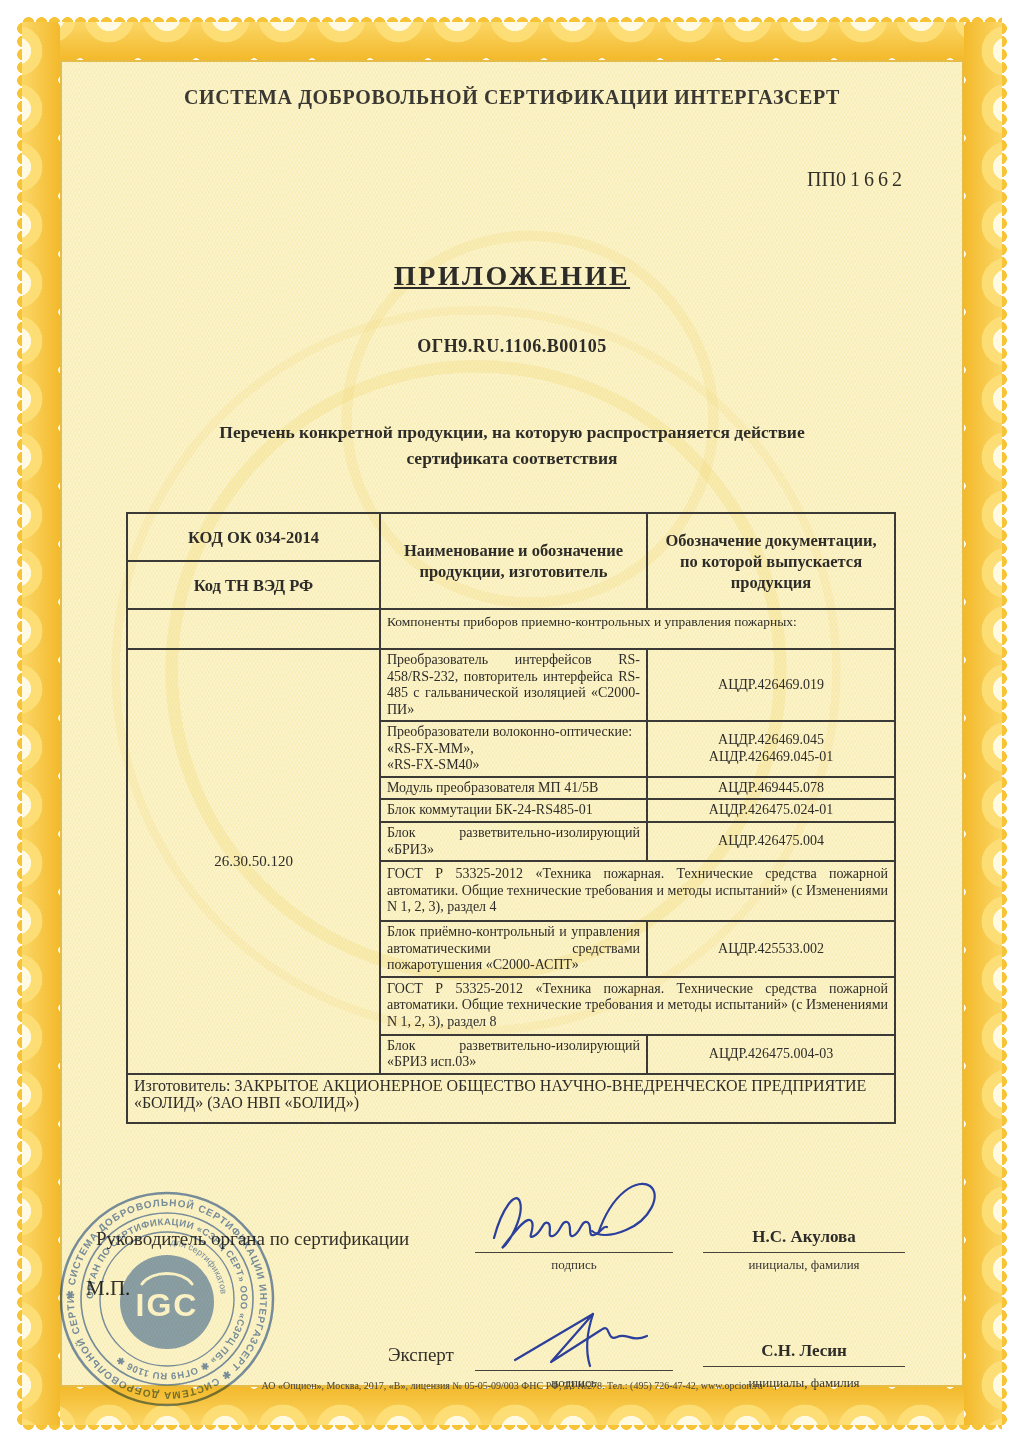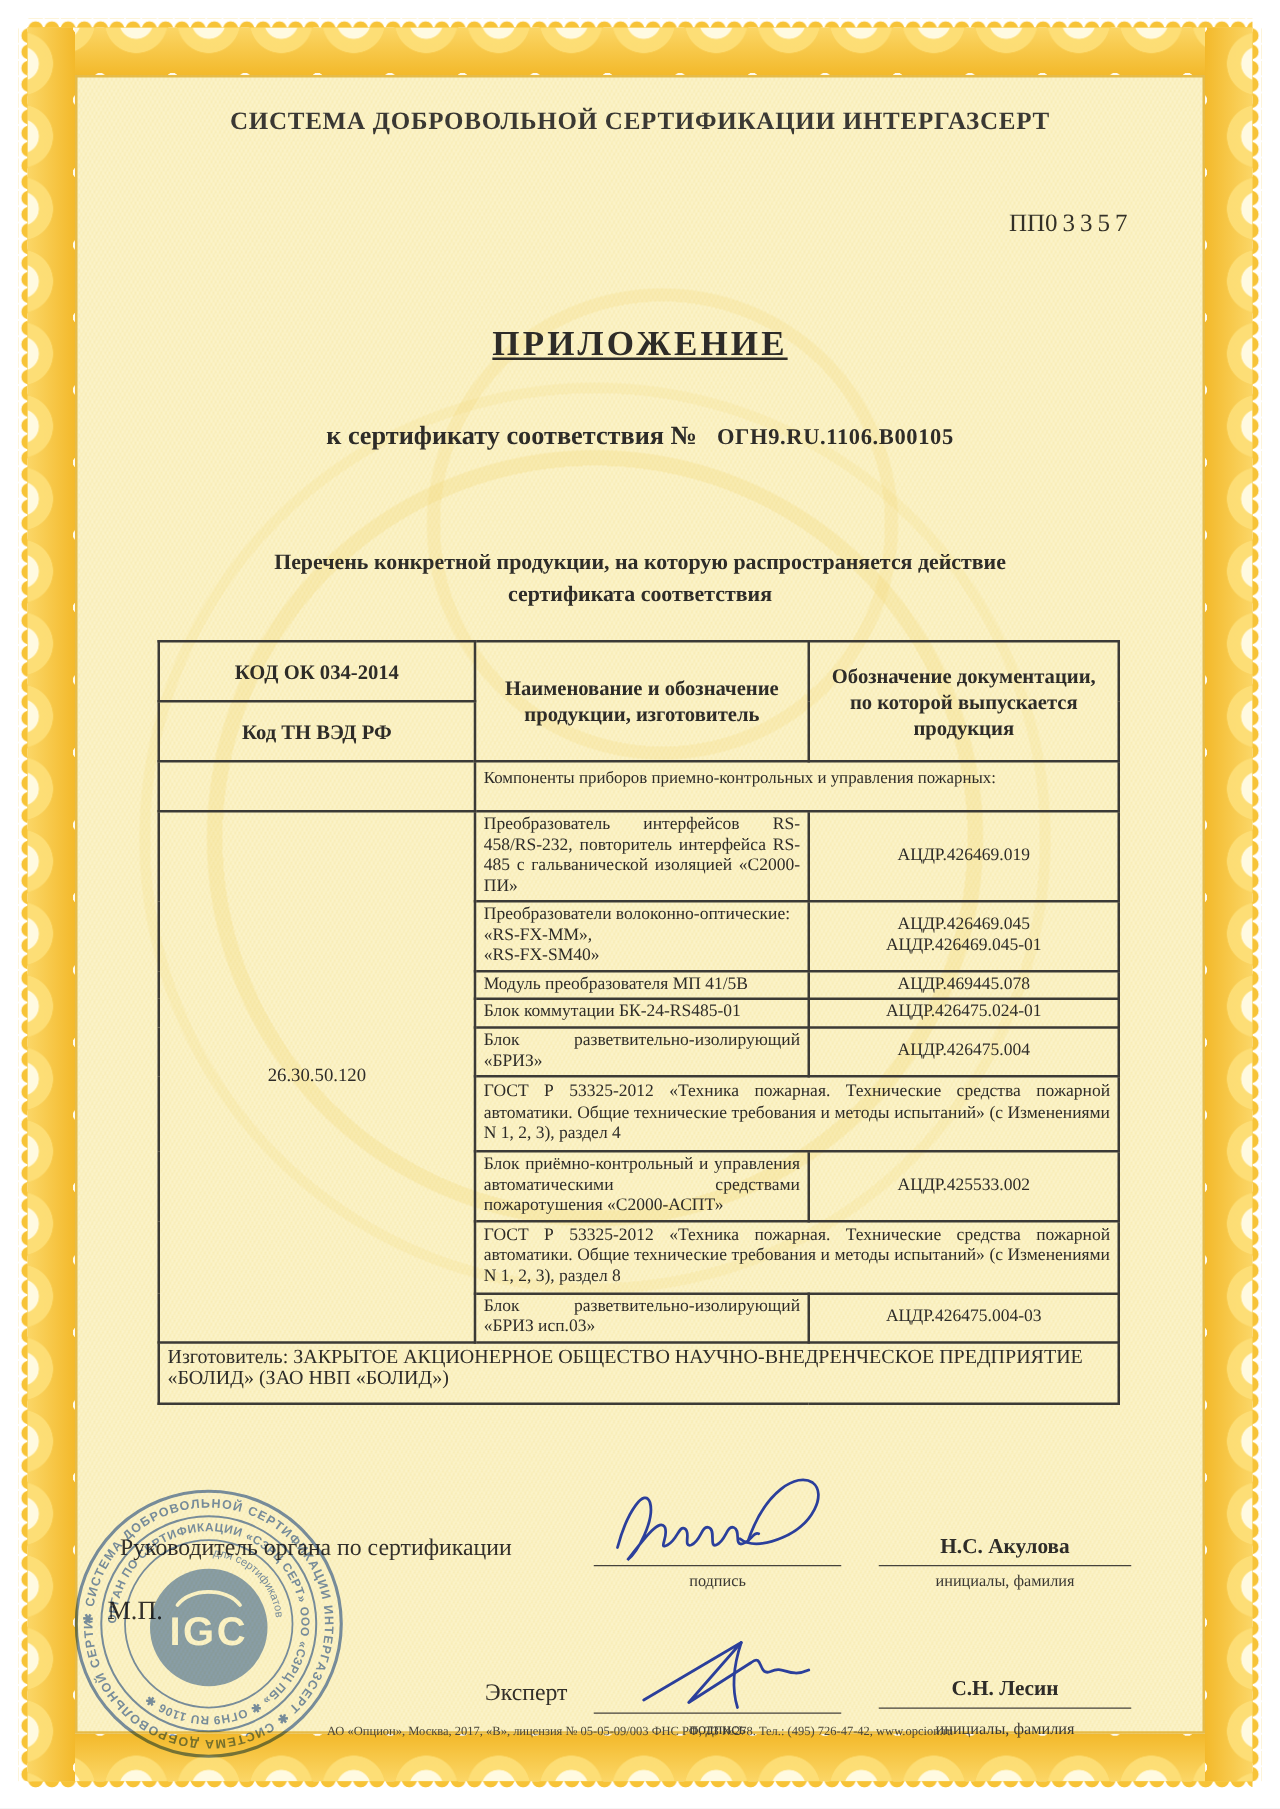--- a/index.html
+++ b/index.html
@@ -51,21 +51,21 @@
   .abs{position:absolute;}
   .ctr{left:0;right:0;text-align:center;}
 
   #system-title{top:86px;font-size:20px;font-weight:bold;letter-spacing:.6px;color:#3a3833;}
   #pp-block{top:168px;right:118px;display:flex;font-size:20px;color:#333027;}
   #pp-number{letter-spacing:4px;}
   #doc-title{top:260px;font-size:28px;font-weight:bold;letter-spacing:2.5px;text-decoration:underline;}
   #subtitle{top:336px;display:flex;justify-content:center;align-items:baseline;gap:16px;width:100%;}
   #subtitle .pre{font-size:21px;font-weight:bold;}
   #subtitle .num{font-size:18px;font-weight:bold;letter-spacing:.5px;}
-  #description{top:419px;font-size:17.5px;font-weight:bold;line-height:26px;white-space:pre-line;margin-top:17px;}
+  #description{top:419px;font-size:17.5px;font-weight:bold;line-height:26px;white-space:pre-line;}
 
   
   #products{left:126px;top:512px;width:768px;border-collapse:collapse;table-layout:fixed;}
   #products td{border:2px solid #3c3a36;padding:2px 6px;font-size:14px;line-height:16.5px;
                vertical-align:middle;overflow:hidden;}
   #products td.hdr{font-size:16.5px;font-weight:bold;text-align:center;line-height:21px;padding:2px 8px;}
   #products td.cat{font-size:13.5px;vertical-align:top;padding-top:4px;}
   #products td.name{text-align:justify;}
   #products td.doc{text-align:center;white-space:pre-line;}
   #products td.code{text-align:center;font-size:15px;}
@@ -95,27 +95,26 @@
   <div class="b-strip b-top"></div>
   <div class="b-strip b-bottom"></div>
   <div class="b-strip b-left"></div>
   <div class="b-strip b-right"></div>
 
   <div id="paper"></div>
 
   <div id="system-title" class="abs ctr">СИСТЕМА ДОБРОВОЛЬНОЙ СЕРТИФИКАЦИИ ИНТЕРГАЗСЕРТ</div>
   <div id="pp-block" class="abs">
     <span id="pp-label">ПП</span>
-    <span id="pp-number">03357</span>
+    <span id="pp-number">01662</span>
   </div>
 
   <div id="doc-title" class="abs ctr">ПРИЛОЖЕНИЕ</div>
 
   <div id="subtitle" class="abs">
-    <span class="pre">к сертификату соответствия №</span>
     <span class="num">ОГН9.RU.1106.В00105</span>
   </div>
 
   <div id="description" class="abs ctr">Перечень конкретной продукции, на которую распространяется действие
 сертификата соответствия</div>
 
   <table id="products" class="abs">
     <colgroup>
         <col style="width:253px">
         <col style="width:267px">

